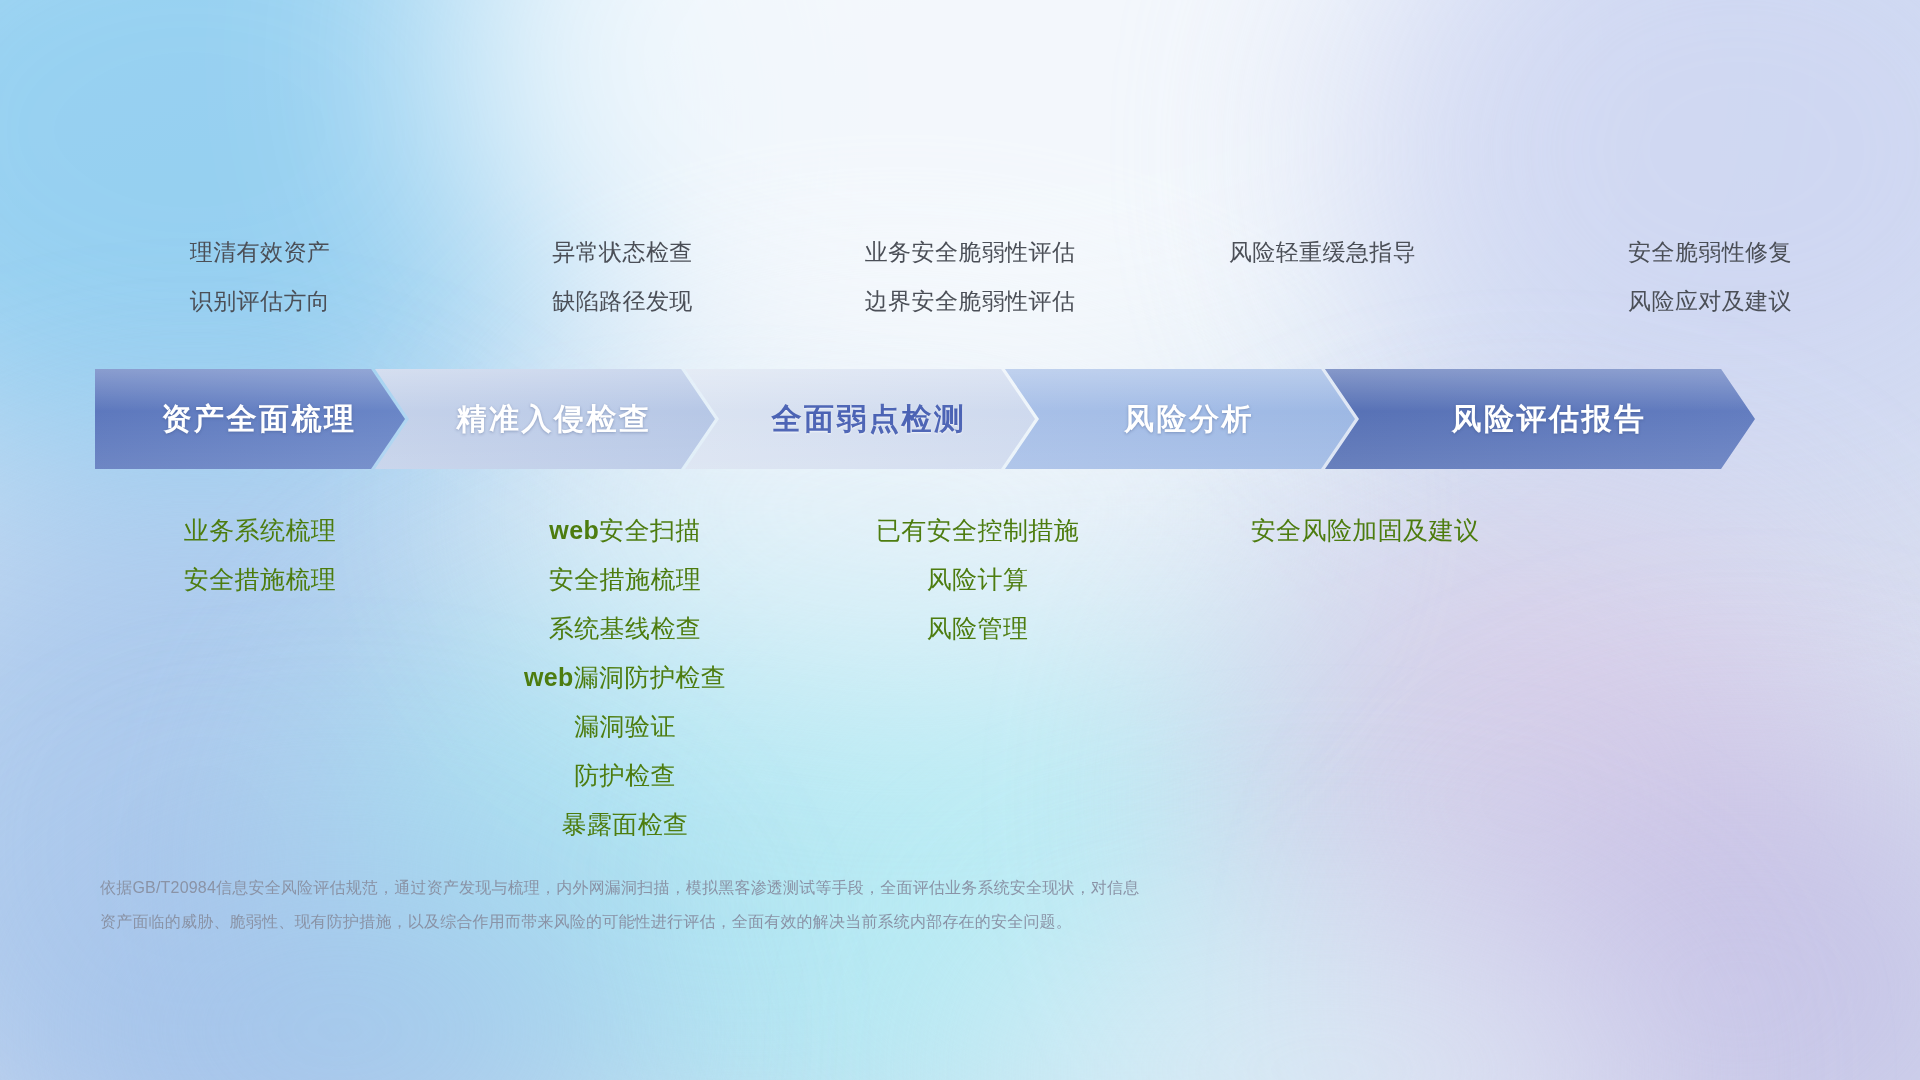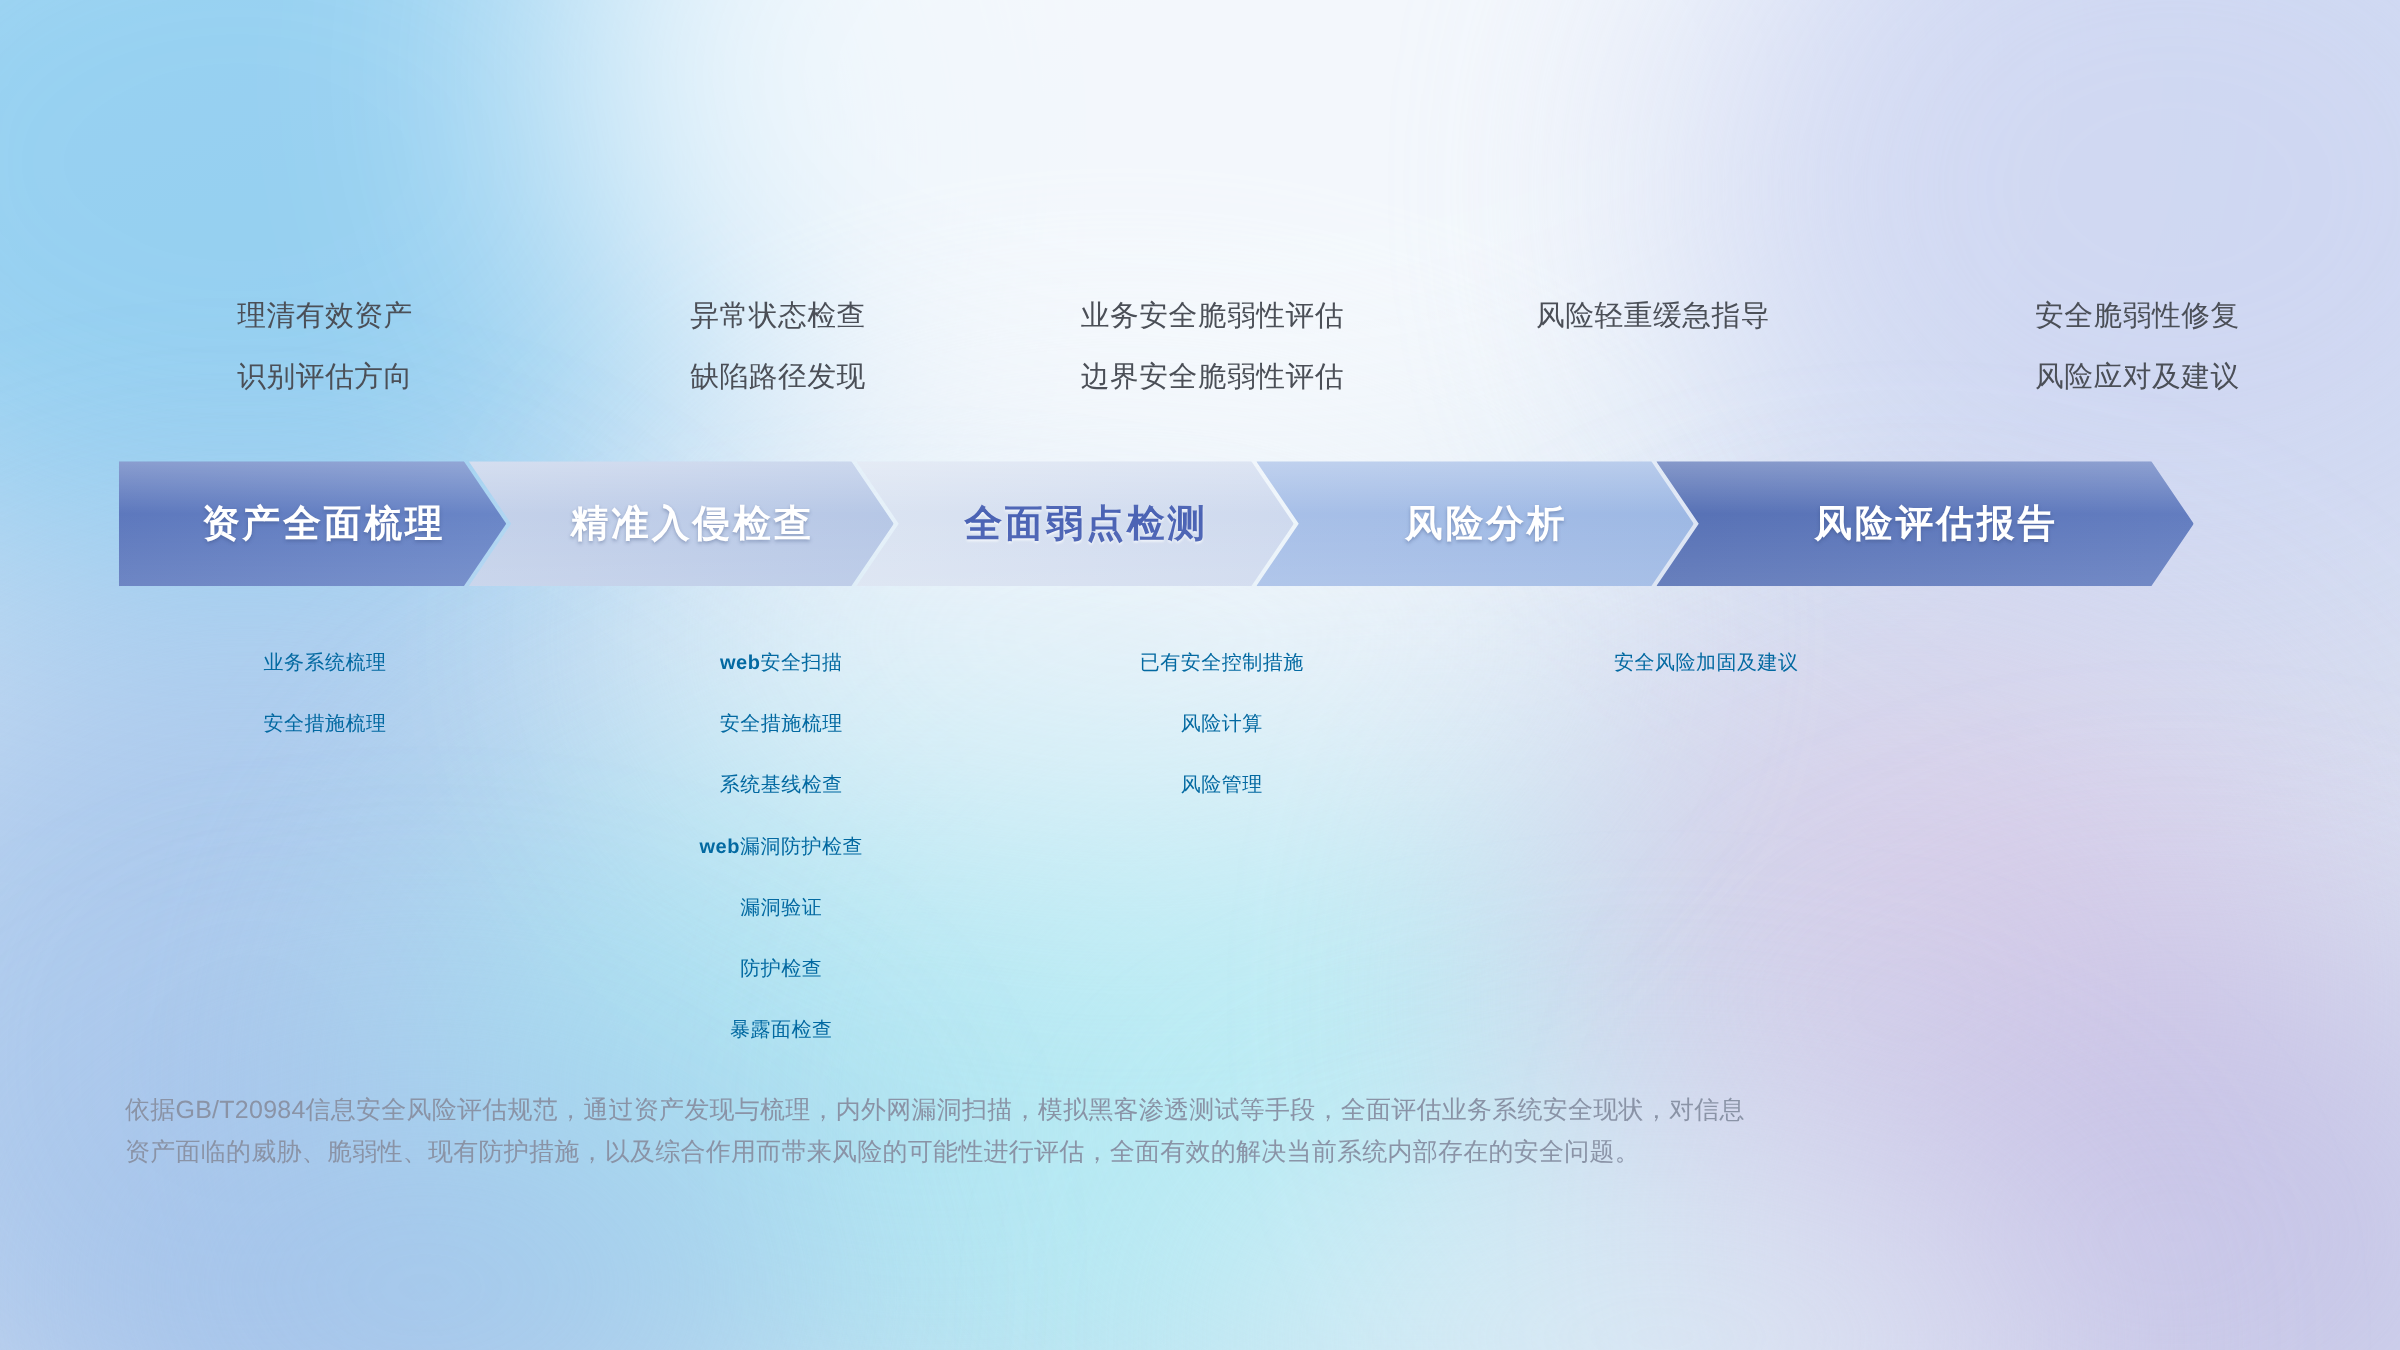--- a/index.html
+++ b/index.html
@@ -134,36 +134,36 @@
   #bottom-notes {
     position: absolute;
     top: 506px;
     left: 0;
     width: 1920px;
     display: flex;
     align-items: flex-start;
   }
   .blist { text-align: center; }
   .blist .bitem {
-    color: #0369a1;
-    font-size: 16px;
+    color: #4d7c0f;
+    font-size: 25px;
     line-height: 49px;
     white-space: nowrap;
     letter-spacing: .4px;
   }
   .blist .bitem .en { font-weight: bold; }
 
   
   #footer {
     position: absolute;
     left: 100px;
     top: 871px;
     width: 1530px;
     color: #8a93a6;
-    font-size: 20px;
+    font-size: 16px;
     line-height: 34px;
     letter-spacing: .2px;
   }
   #footer p { margin: 0; }
 </style>
 </head>
 <body>
 
 <div id="stage">
 

